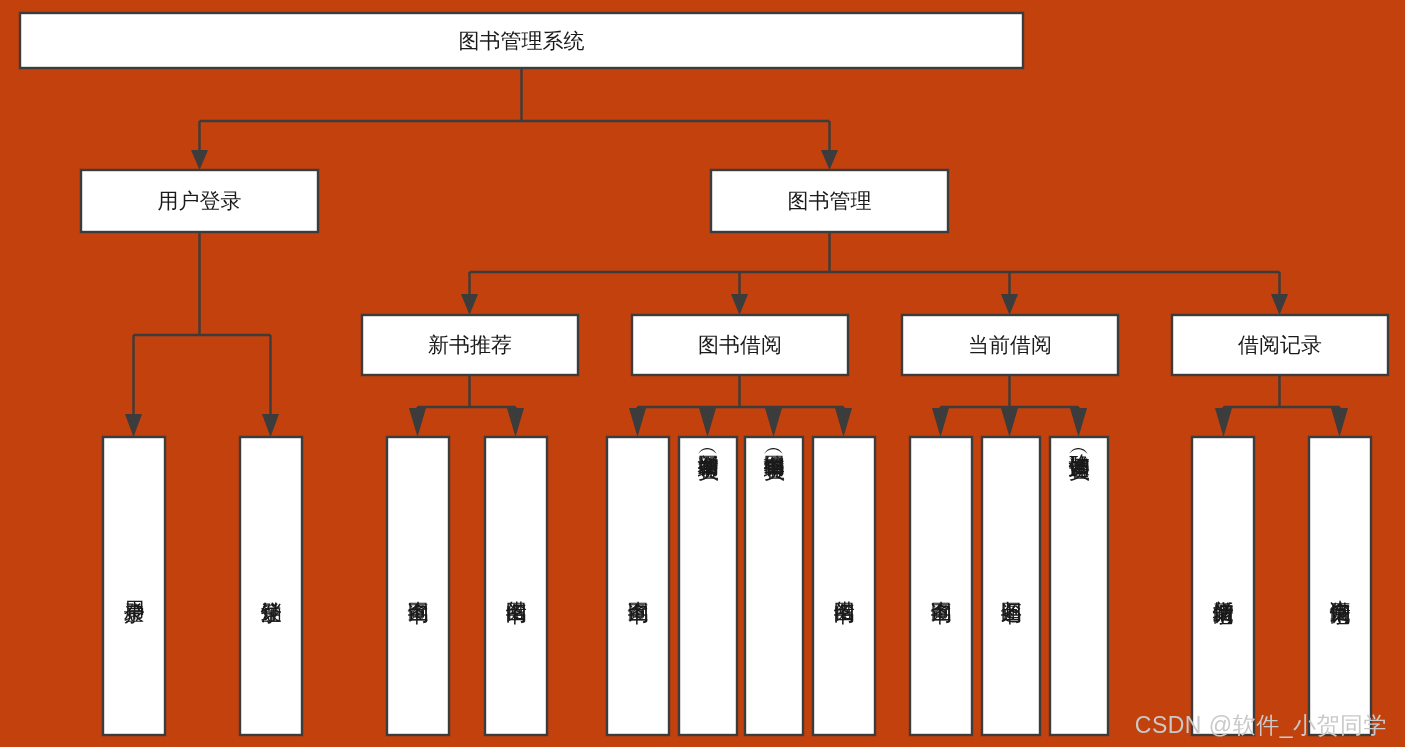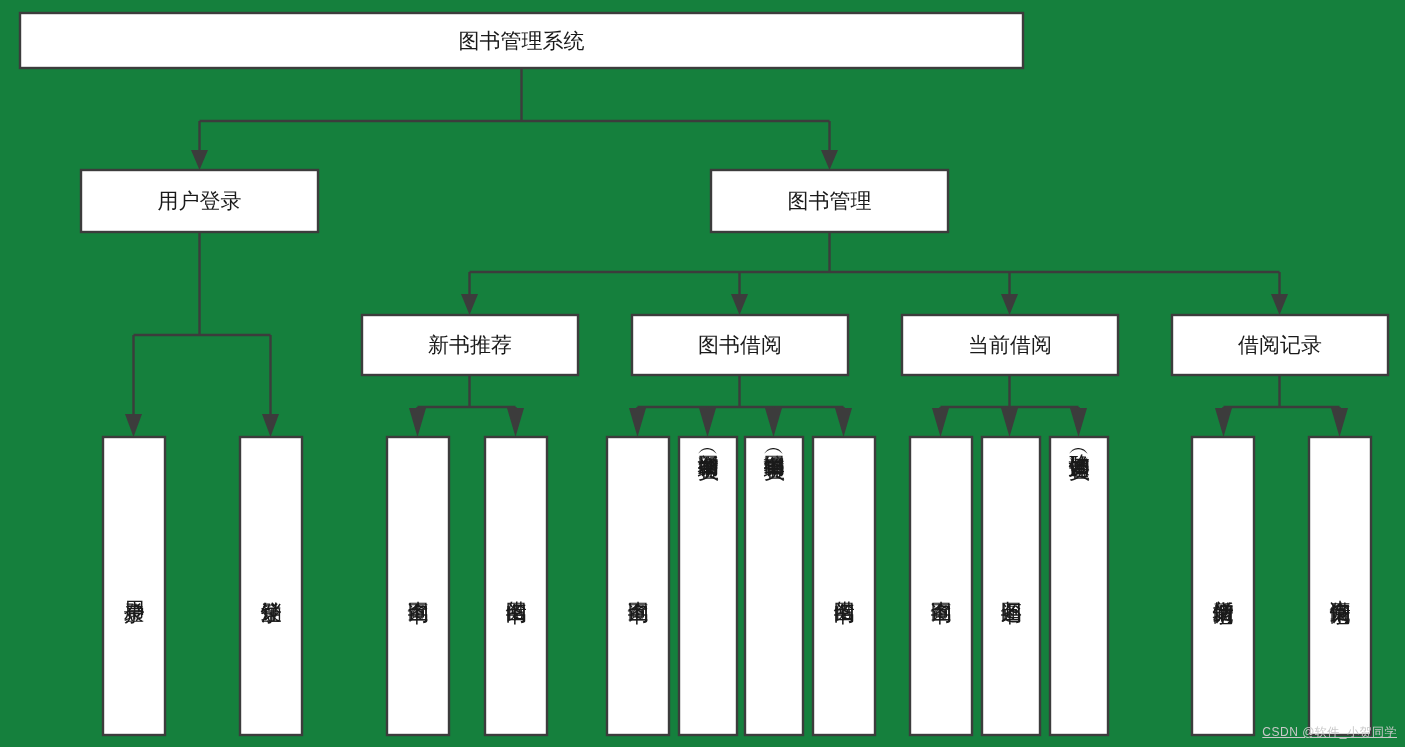--- a/index.html
+++ b/index.html
@@ -11,21 +11,21 @@
     width: 1405px;
     height: 747px;
     font-family: "Liberation Sans", "DejaVu Sans", sans-serif;
     overflow: hidden;
     position: relative;
   }
   #diagram-root {
     position: relative;
     width: 1405px;
     height: 747px;
-    background: #15803d;
+    background: #c2410c;
   }
   svg#diagram-svg {
     position: absolute;
     left: 0;
     top: 0;
     width: 1405px;
     height: 747px;
   }
   .node-box {
     fill: #ffffff;
@@ -61,28 +61,27 @@
     text-orientation: upright;
     font-family: "Liberation Sans", "DejaVu Sans", sans-serif;
     font-size: 21px;
     color: #1a1a1a;
     line-height: 1.06;
     letter-spacing: 1px;
     white-space: nowrap;
   }
   .watermark {
     position: absolute;
-    right: 8px;
+    right: 18px;
     bottom: 6px;
     font-family: "Liberation Sans", "DejaVu Sans", sans-serif;
-    font-size: 12px;
+    font-size: 23px;
     color: #c9c9c9;
     white-space: nowrap;
     letter-spacing: 0.5px;
-    text-decoration: underline;
   }
 </style>
 </head>
 <body>
 
 <div id="diagram-root">
 
   <svg id="diagram-svg" viewBox="0 0 1405 747">
 
     <g>

